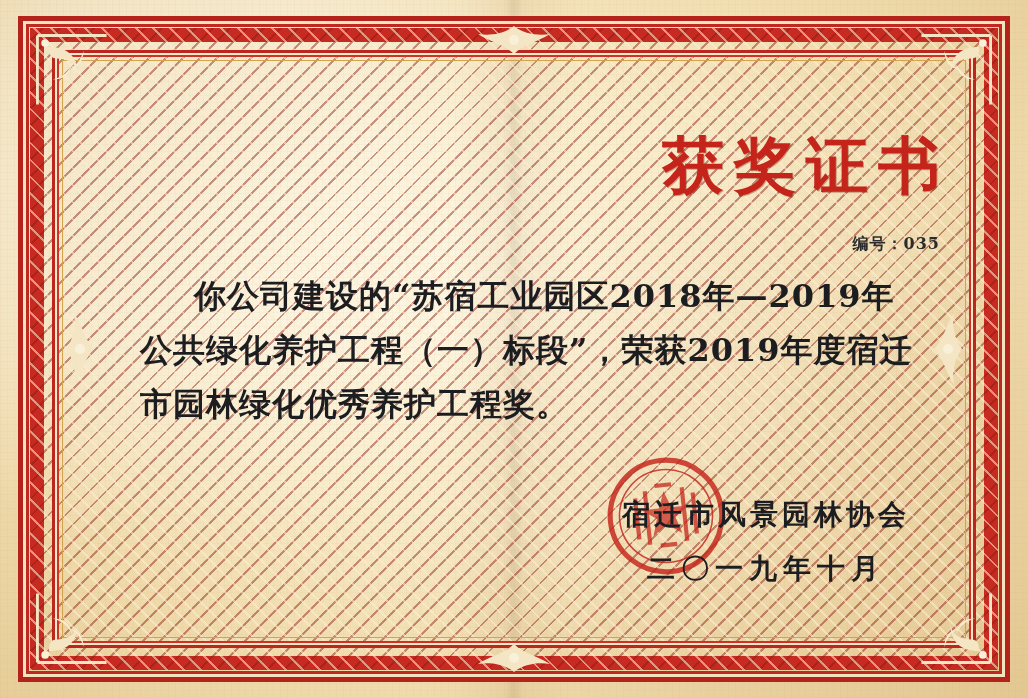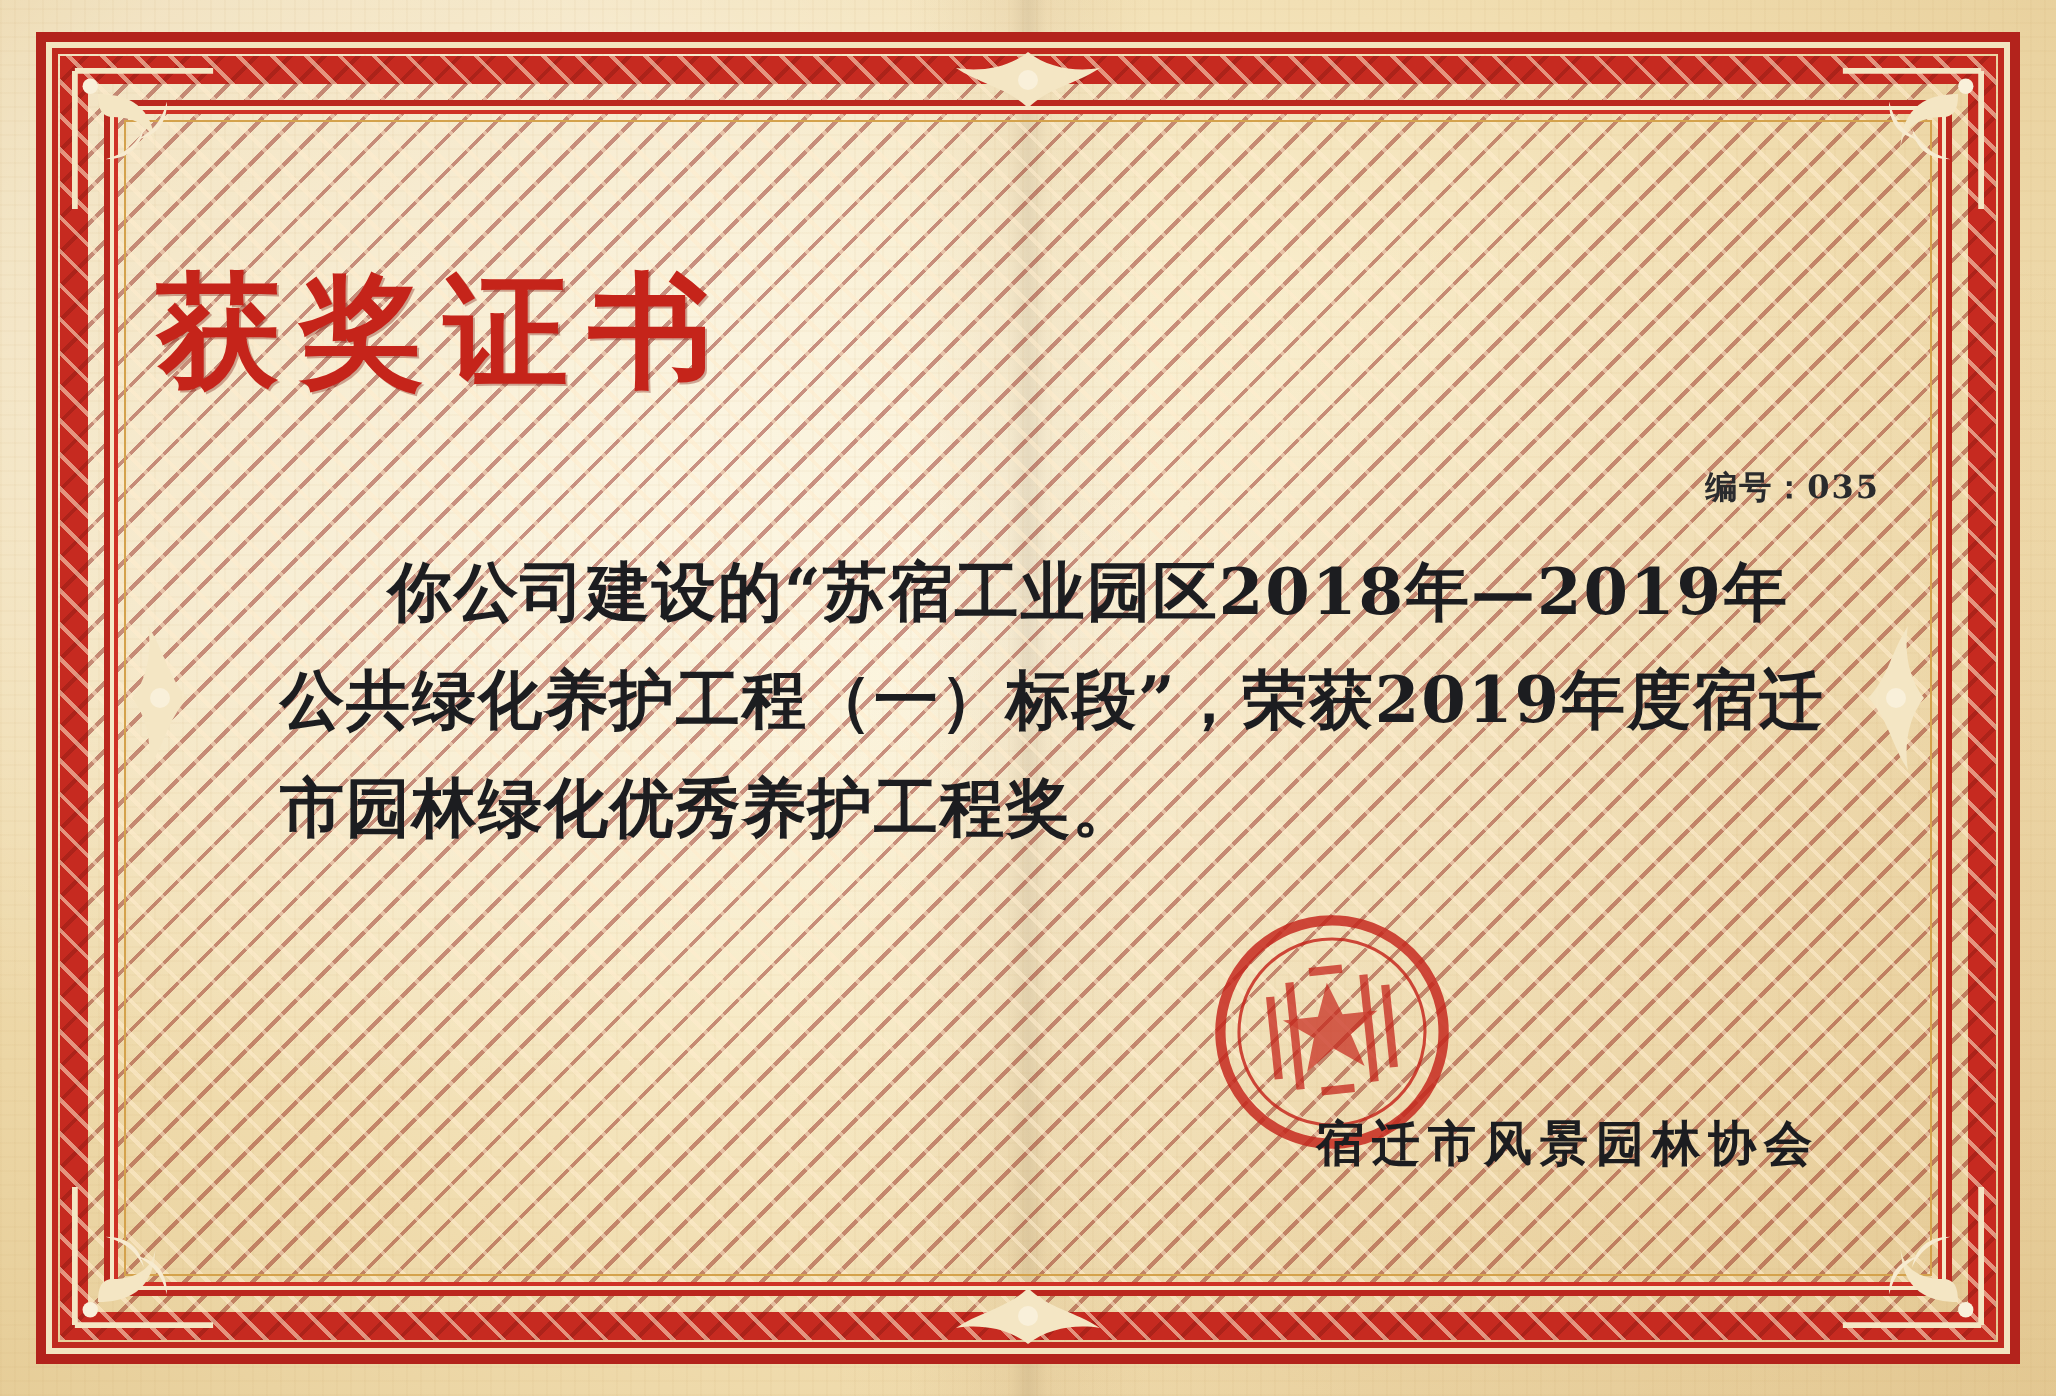--- a/index.html
+++ b/index.html
@@ -103,21 +103,21 @@
   .edge-left   { left: 20px; top: 50%;    transform: translateY(-50%) rotate(-90deg); }
   .edge-right  { right: 20px; top: 50%;   transform: translateY(-50%) rotate(90deg); }
 
   
   .content {
     position: absolute;
     left: 78px; top: 76px; right: 78px; bottom: 76px;
   }
   .title {
     margin: 48px 0 0 0;
-    text-align: left;
+    text-align: right;
     color: #c5241a;
     font-family: "DejaVu Serif", serif;
     font-weight: bold;
     font-size: 62px;
     letter-spacing: 10px;
     text-shadow: 1px 1px 0 rgba(120,20,12,0.35);
   }
   .serial {
     margin-top: 26px;
     text-align: right;
@@ -149,21 +149,21 @@
     text-indent: 54px;
   }
   .signature {
     position: absolute;
     right: 40px;
     bottom: 34px;
     text-align: center;
     color: #1c1d20;
     font-family: "DejaVu Serif", serif;
     font-weight: bold;
-    font-size: 24px;
+    font-size: 28px;
     letter-spacing: 4px;
   }
   .signature .line2 {
     margin-top: 16px;
     letter-spacing: 6px;
   }
 
   
   .seal {
     position: absolute;
@@ -280,16 +280,17 @@
           <rect x="76" y="34" width="4" height="52"></rect>
           <rect x="86" y="40" width="4" height="40"></rect>
           <rect x="52" y="86" width="16" height="4"></rect>
           <rect x="52" y="28" width="16" height="4"></rect>
         </g>
       </svg>
     </div>
 
     <div class="signature">
       <div class="line1">宿迁市风景园林协会</div>
+      <div class="line2">二〇一九年十月</div>
     </div>
 
   </div>
 </div>
 
 </body></html>

